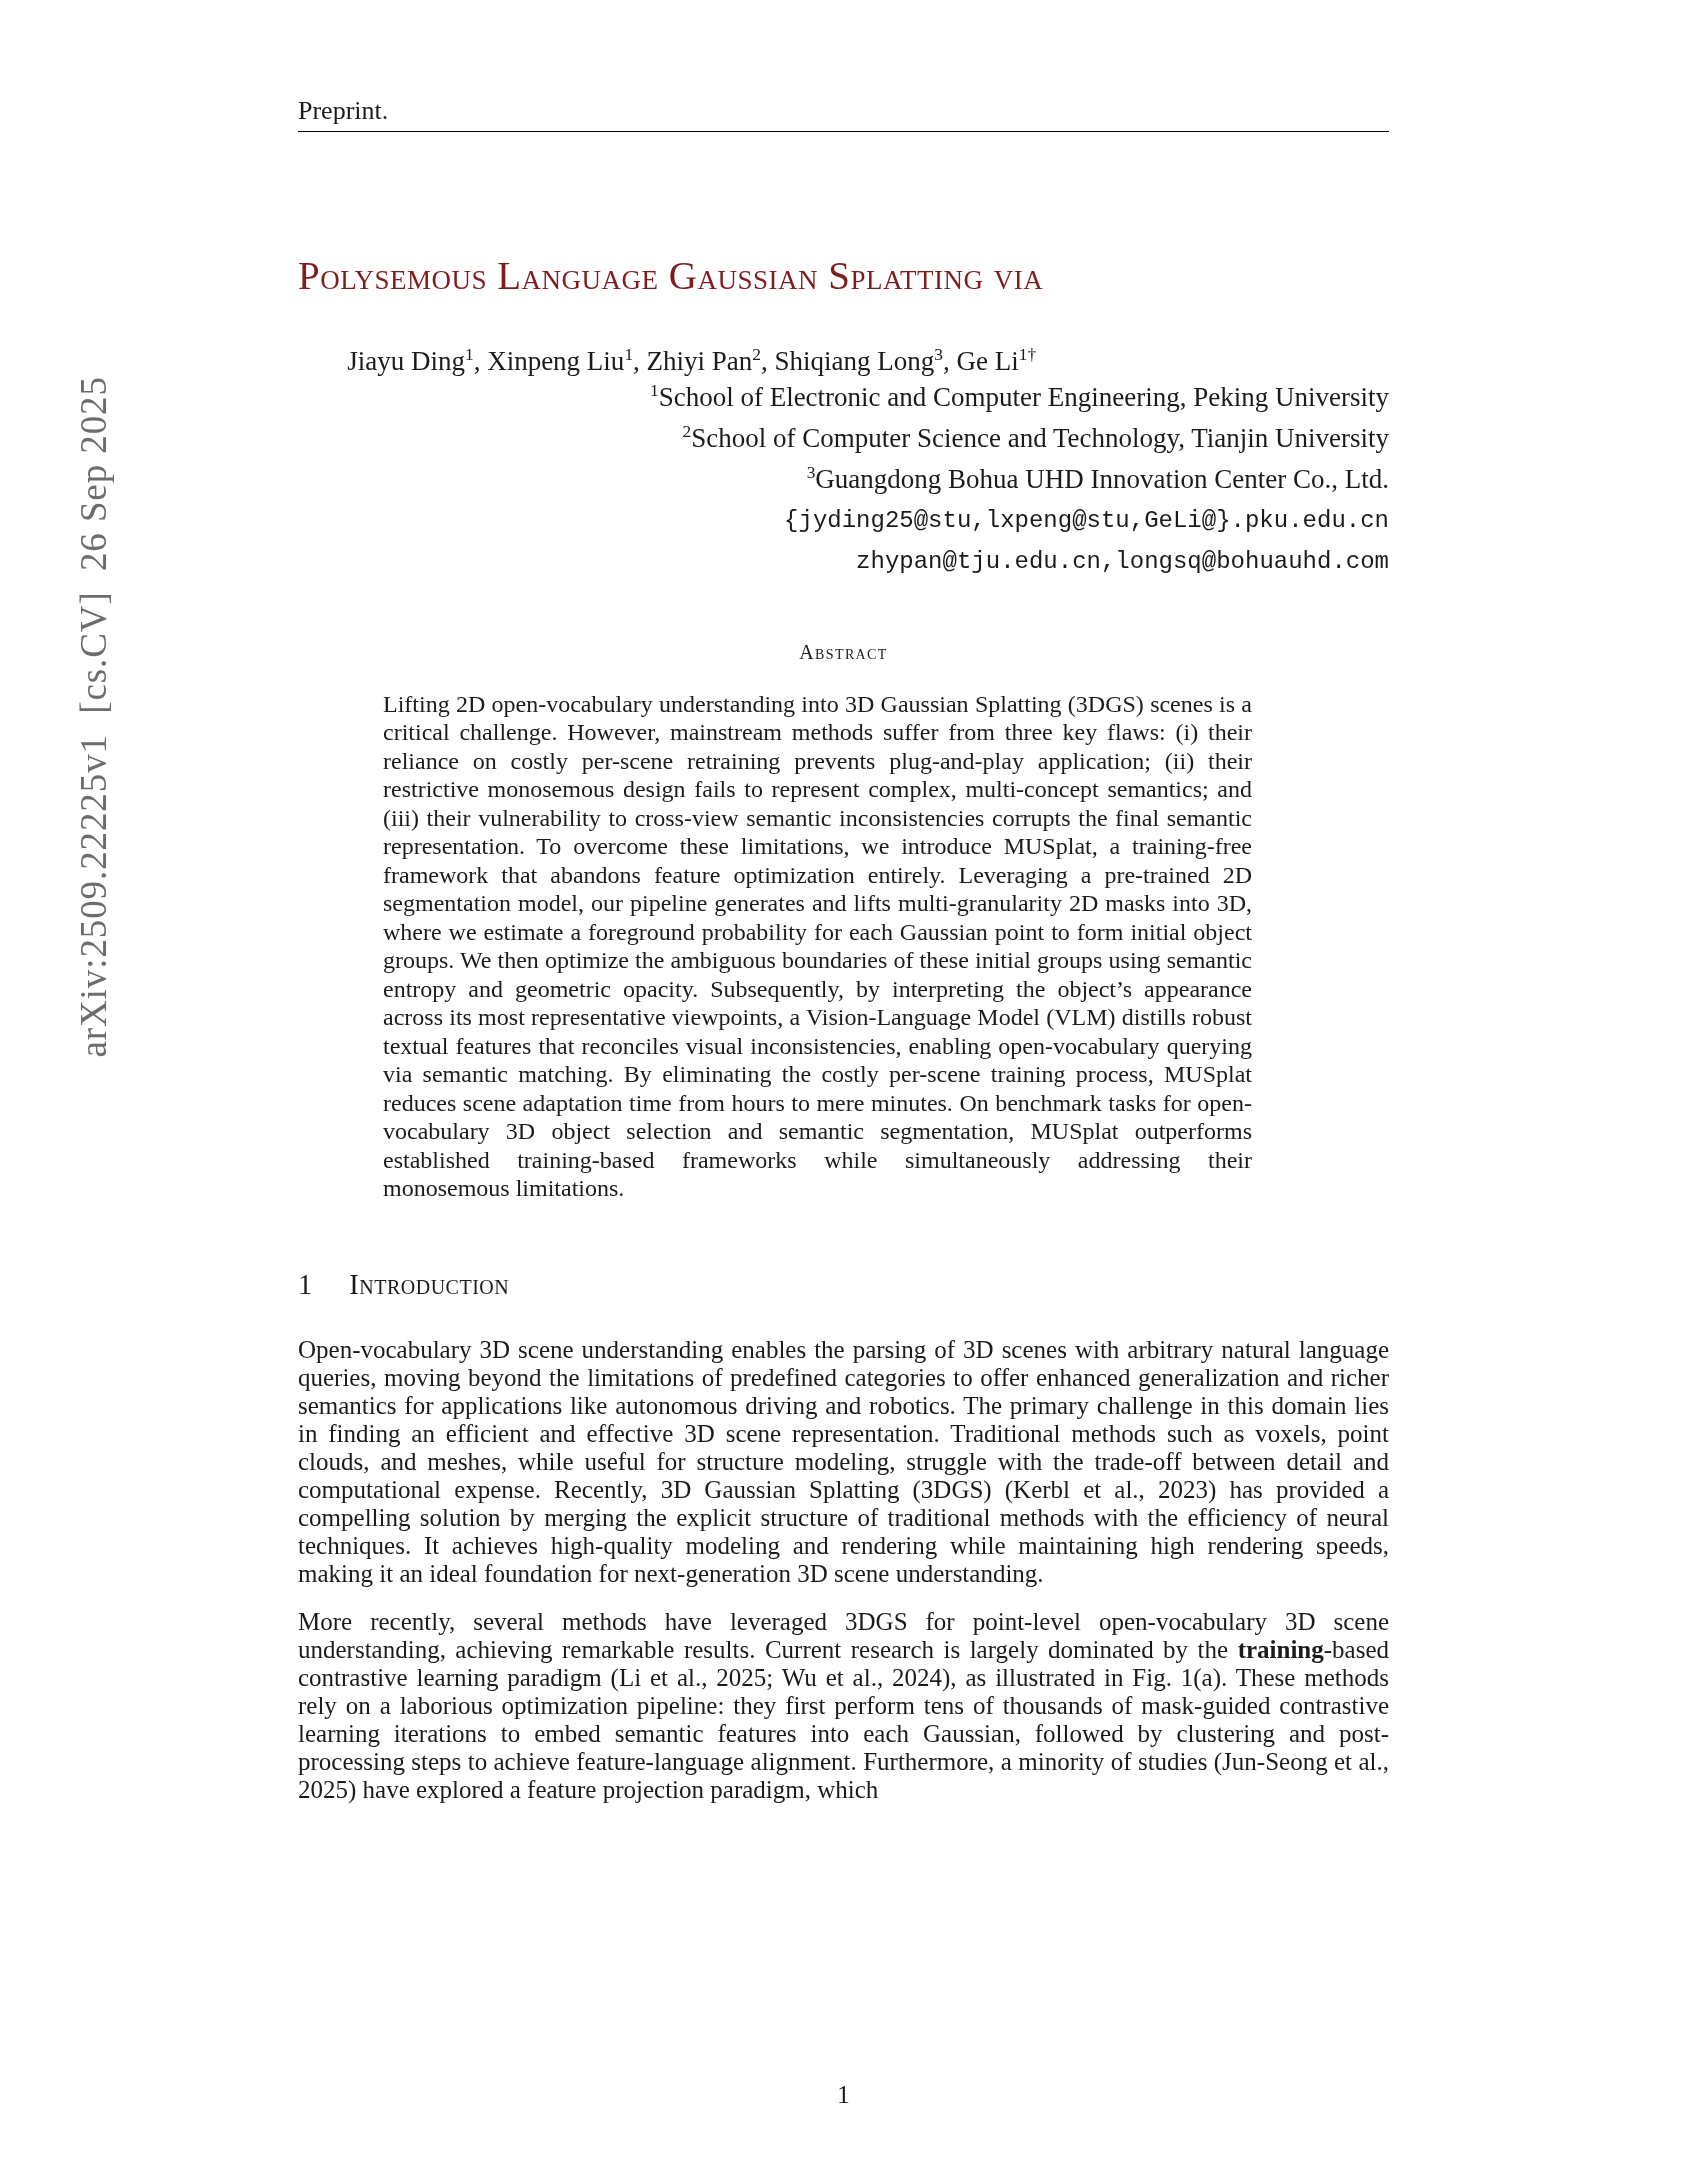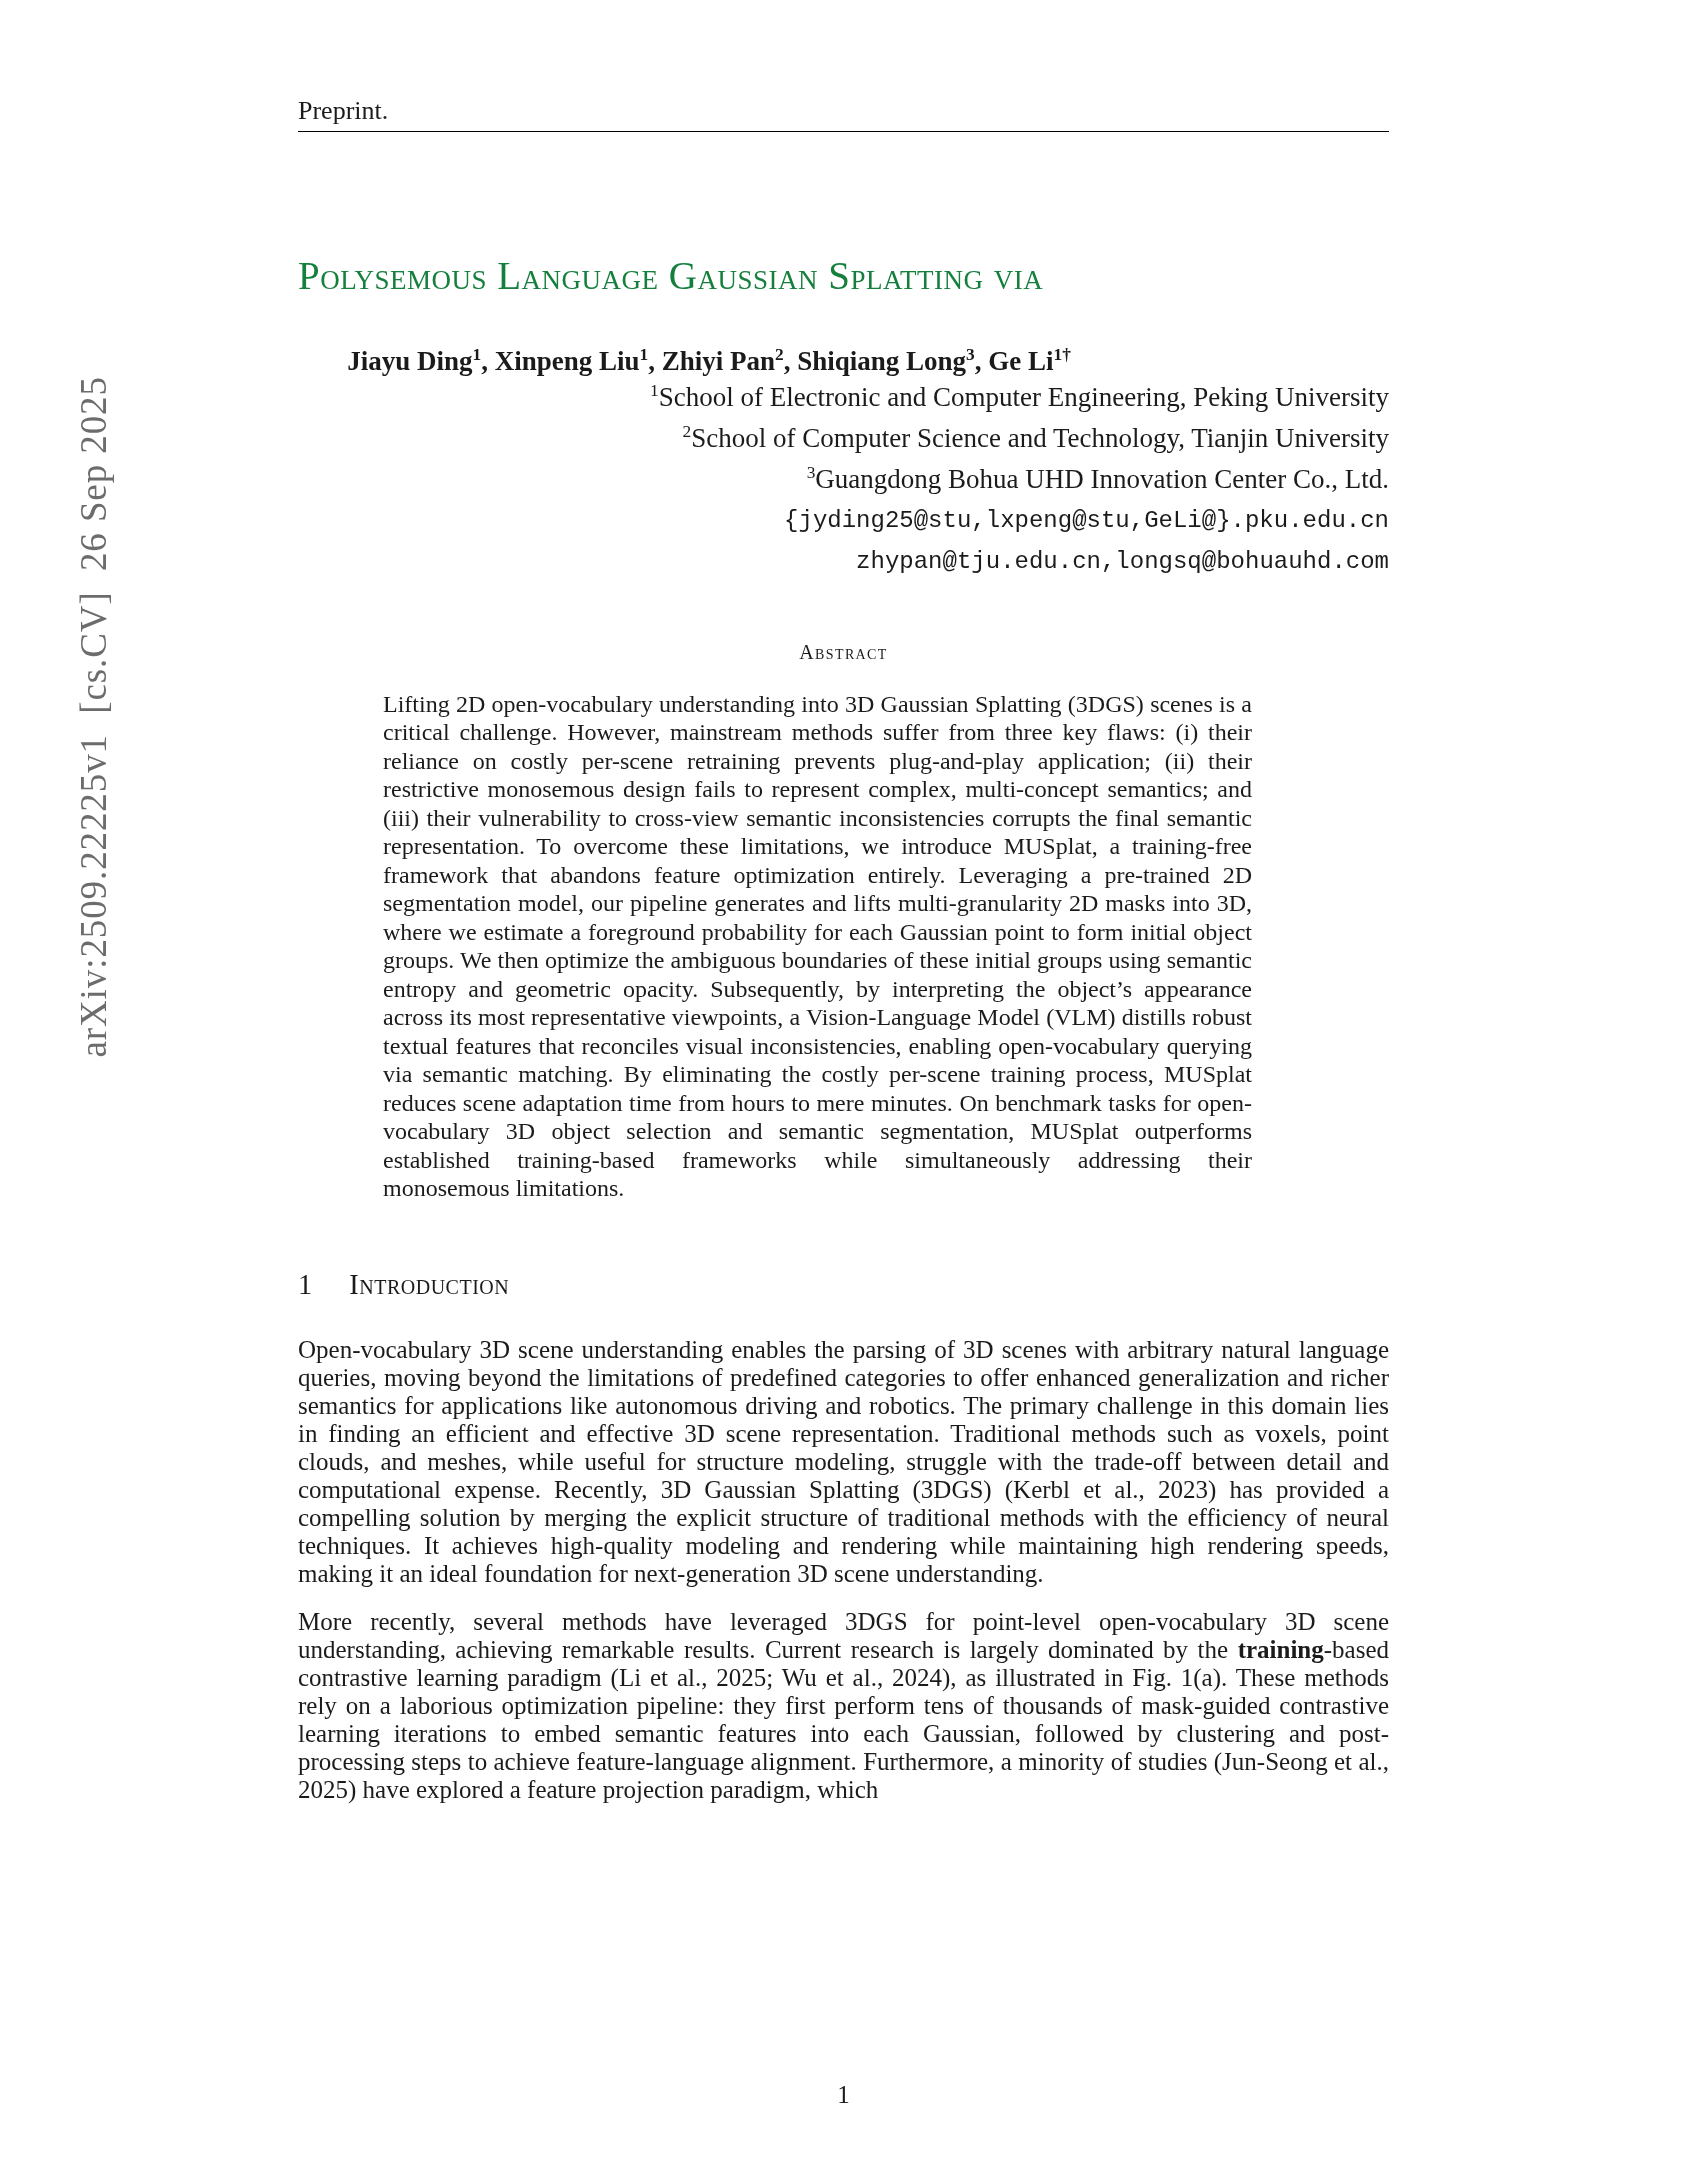--- a/index.html
+++ b/index.html
@@ -30,30 +30,30 @@
     margin-top: 4.6px;
   }
 
   .paper-title {
     margin-top: 118px;
     font-size: 39px;
     line-height: 52px;
     font-variant: small-caps;
     font-weight: 400;
     letter-spacing: 0.5px;
-    color: #15803d;
+    color: #7f1d1d;
   }
   .paper-title .title-line { display: block; }
 
   .author-block { margin-left: 40px; }
 
   .authors {
     margin-top: 44px;
     margin-left: 9.2px;
-    font-weight: 700;
+    font-weight: 400;
     font-size: 27px;
   }
   .authors sup, .affil-line sup {
     font-size: 17.4px;
     vertical-align: super;
     line-height: 0;
   }
 
   .affil-email-block {
     font-size: 27px;

